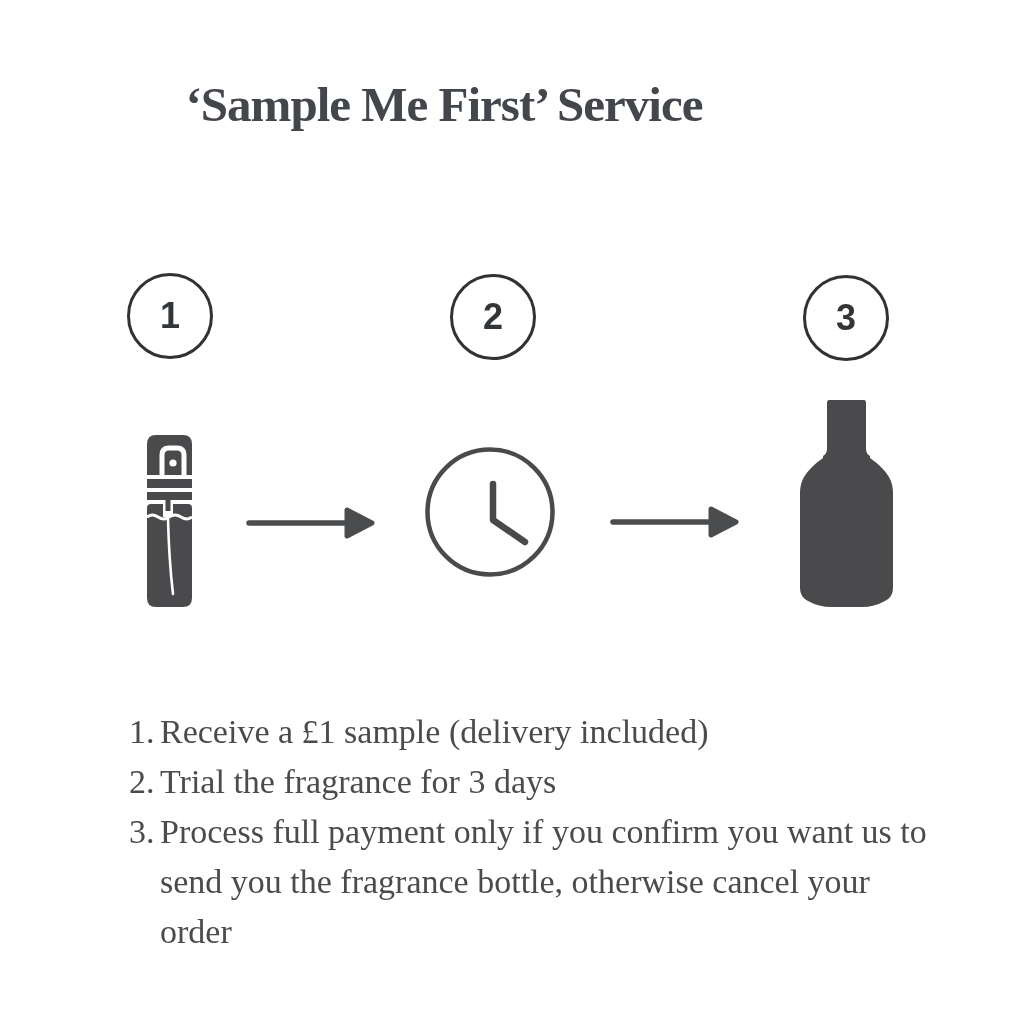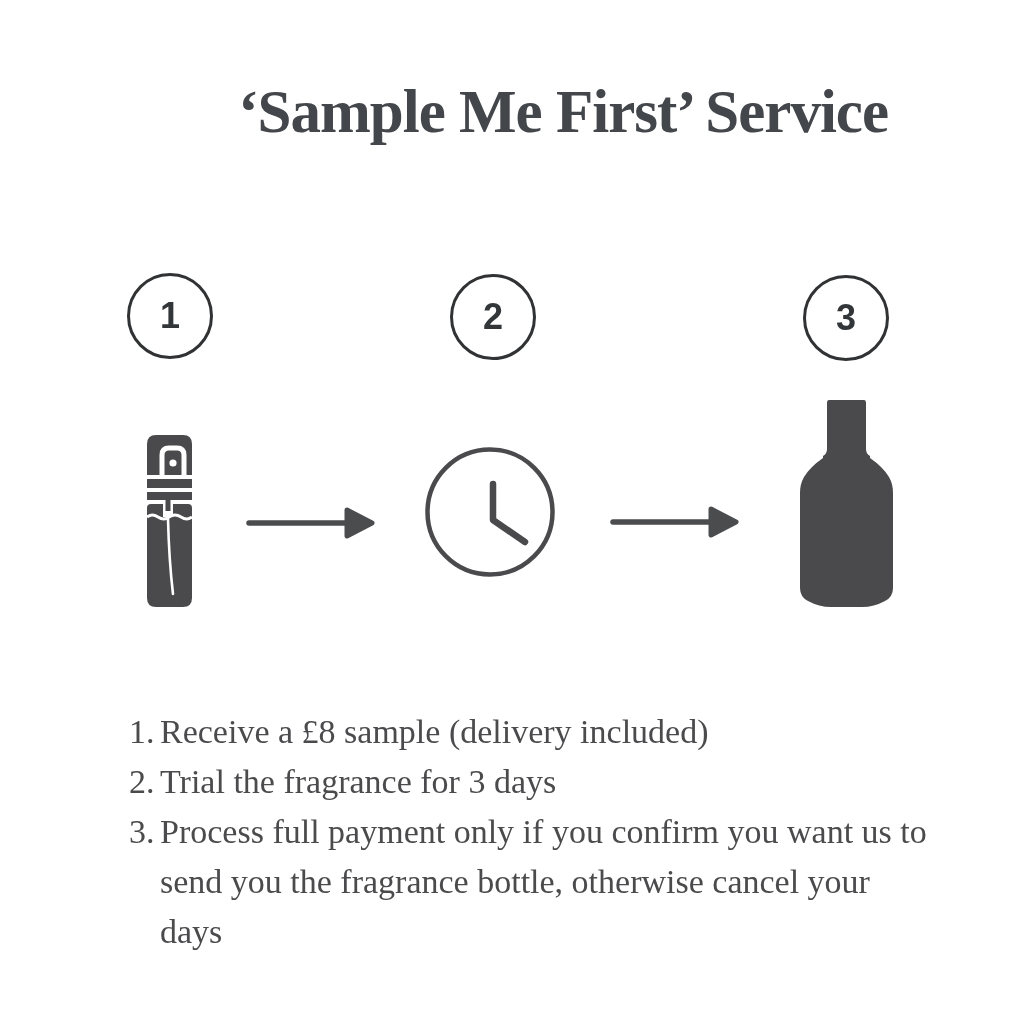--- a/index.html
+++ b/index.html
@@ -13,24 +13,24 @@
     height: 1024px;
     background: #ffffff;
     overflow: hidden;
     font-family: "Liberation Serif", serif;
   }
   .page-title {
     position: absolute;
     top: 78px;
     left: 0;
     width: 888px;
-    text-align: right;
+    text-align: center;
     font-family: "Liberation Serif", serif;
     font-weight: bold;
-    font-size: 61px;
+    font-size: 49px;
     letter-spacing: -1px;
     color: #43464b;
     line-height: 1.1;
   }
   .step-circle {
     position: absolute;
     width: 86px;
     height: 86px;
     border: 3px solid #303234;
     border-radius: 50%;
@@ -137,26 +137,26 @@
     <path d="M31,1 Q29,1 29,4 L29,50 Q29,55 25,57 L25,59
              Q12,68 6,78 Q2,85 2,94 L2,189 Q2,198 10,202
              Q21,208 33,208 L64,208 Q76,208 87,202 Q95,198 95,189
              L95,94 Q95,85 91,78 Q85,68 72,59 L72,57
              Q68,55 68,50 L68,4 Q68,1 66,1 Z" fill="#4a4a4c"></path>
   </svg>
 
   <div class="instruction-list">
     <div class="instruction-item">
       <span class="instruction-number">1.</span>
-      <span class="instruction-text">Receive a £8 sample (delivery included)</span>
+      <span class="instruction-text">Receive a £1 sample (delivery included)</span>
     </div>
     <div class="instruction-item">
       <span class="instruction-number">2.</span>
       <span class="instruction-text">Trial the fragrance for 3 days</span>
     </div>
     <div class="instruction-item">
       <span class="instruction-number">3.</span>
       <span class="instruction-text">Process full payment only if you confirm you want us to
-send you the fragrance bottle, otherwise cancel your days</span>
+send you the fragrance bottle, otherwise cancel your order</span>
     </div>
   </div>
 
 </div>
 
 </body></html>

